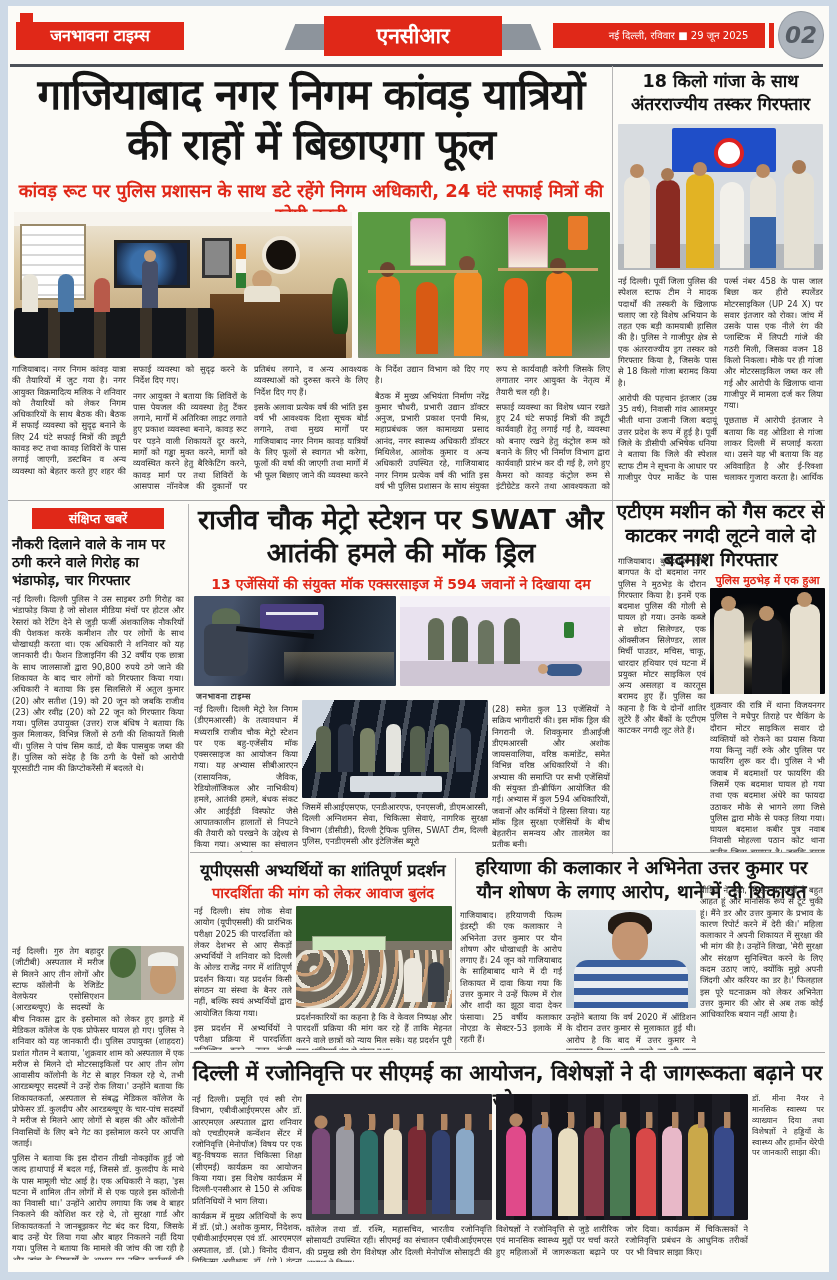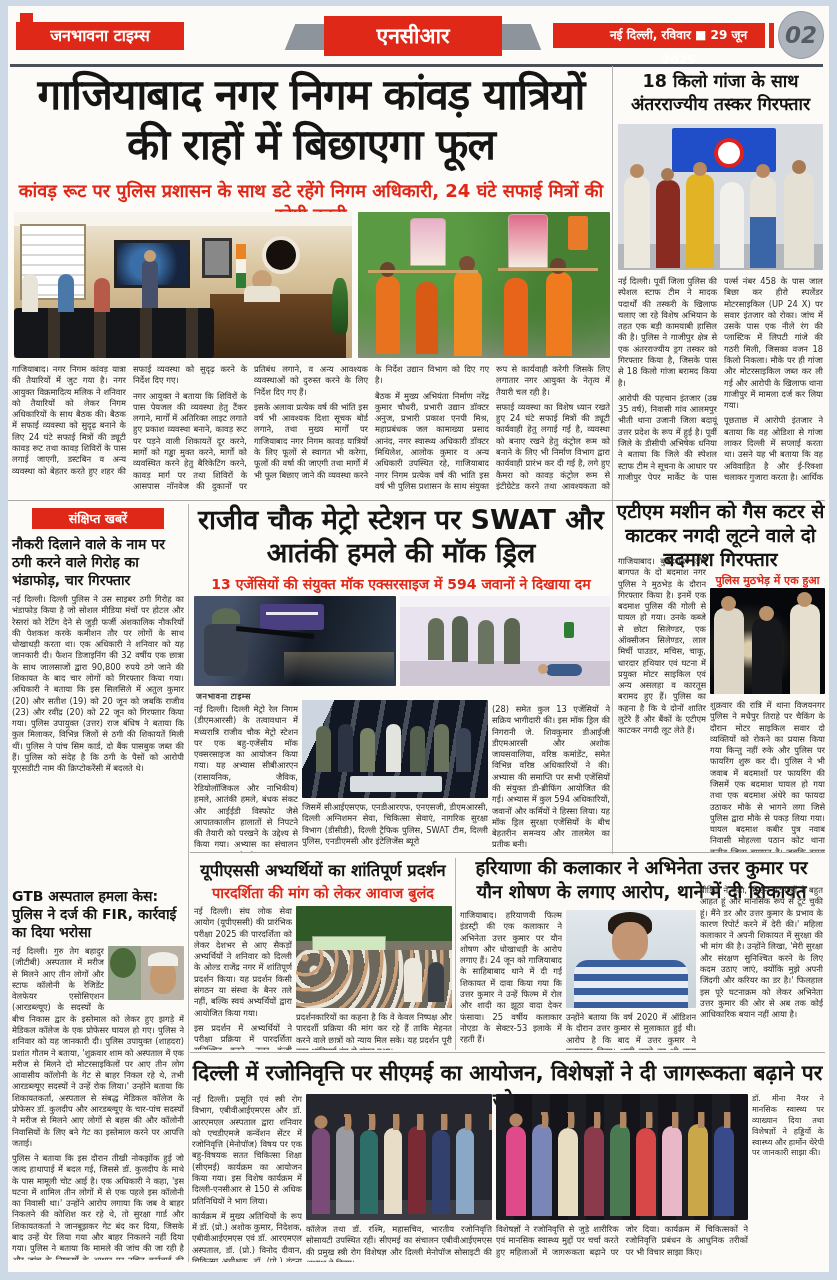--- a/index.html
+++ b/index.html
@@ -29,21 +29,21 @@
     <div class="abs" style="left:0;top:0;width:100%;height:28px;line-height:28px;text-align:center;color:#fff;font-weight:700;font-size:16px;">जनभावना टाइम्स</div>
   </div>
   <div class="abs" style="left:282px;top:10px;width:246px;height:40px;">
     <div class="fig" style="left:0;top:8px;width:64px;height:26px;background:#8d949c;transform:skewX(-22deg);"></div>
     <div class="fig" style="right:0;top:8px;width:64px;height:26px;background:#8d949c;transform:skewX(22deg);"></div>
     <div class="fig" style="left:34px;top:0;width:178px;height:40px;background:#e02818;">
       <span style="display:block;line-height:40px;text-align:center;color:#fff;font-weight:700;font-size:21px;">एनसीआर</span>
     </div>
   </div>
   <div class="abs" style="left:545px;top:17px;width:212px;height:25px;background:#e02818;">
-    <span style="display:block;line-height:25px;text-align:center;color:#fff;font-weight:700;font-size:12px;padding-left:39px;">नई दिल्ली, रविवार ■ 29 जून 2025</span>
+    <span style="display:block;line-height:25px;text-align:center;color:#fff;font-weight:400;font-size:10px;padding-left:39px;">नई दिल्ली, रविवार ■ 29 जून 2025</span>
   </div>
   <div class="abs" style="left:761px;top:17px;width:5px;height:25px;background:#e02818;"></div>
   <div class="abs" style="left:770px;top:5px;width:44px;height:46px;border-radius:50%;background:#aeb5bd;border:1px solid #959ca4;">
     <span style="display:block;line-height:46px;text-align:center;color:#555c64;font-weight:700;font-size:23px;font-style:italic;">02</span>
   </div>
   <div class="abs" style="left:2px;top:58px;width:813px;height:3px;background:#4c5158;"></div>
 
   <div class="abs hl center" style="left:2px;top:64px;width:602px;font-size:42px;line-height:1.18;letter-spacing:-1px;">गाजियाबाद नगर निगम कांवड़ यात्रियों की राहों में बिछाएगा फूल</div>
   <div class="abs center redtxt" style="left:2px;top:172px;width:602px;font-size:18px;font-weight:700;">कांवड़ रूट पर पुलिस प्रशासन के साथ डटे रहेंगे निगम अधिकारी, 24 घंटे सफाई मित्रों की रहेगी ड्यूटी</div>
 
@@ -120,21 +120,20 @@
   <div class="vline" style="left:447px;top:852px;height:192px;"></div>
   <div class="hline" style="left:182px;top:1046px;width:635px;"></div>
 
   <div class="abs" style="left:24px;top:502px;width:132px;height:21px;background:#e02818;">
     <span style="display:block;line-height:21px;text-align:center;color:#fff;font-weight:700;font-size:12.5px;">संक्षिप्त खबरें</span>
   </div>
   <div class="abs hl" style="left:4px;top:530px;width:172px;font-size:14px;line-height:1.28;">नौकरी दिलाने वाले के नाम पर ठगी करने वाले गिरोह का भंडाफोड़, चार गिरफ्तार</div>
   <div class="abs btxt" style="left:4px;top:588px;width:172px;height:286px;">
     <p>नई दिल्ली। दिल्ली पुलिस ने उस साइबर ठगी गिरोह का भंडाफोड़ किया है जो सोशल मीडिया मंचों पर होटल और रेस्तरां को रेटिंग देने से जुड़ी फर्जी अंशकालिक नौकरियों की पेशकश करके कमीशन तौर पर लोगों के साथ धोखाधड़ी करता था। एक अधिकारी ने शनिवार को यह जानकारी दी। फैशन डिजाइनिंग की 32 वर्षीय एक छात्रा के साथ जालसाजों द्वारा 90,800 रुपये ठगे जाने की शिकायत के बाद चार लोगों को गिरफ्तार किया गया। अधिकारी ने बताया कि इस सिलसिले में अतुल कुमार (20) और सतीश (19) को 20 जून को जबकि राजीव (23) और रवींद्र (20) को 22 जून को गिरफ्तार किया गया। पुलिस उपायुक्त (उत्तर) राज बंधिष ने बताया कि कुल मिलाकर, विभिन्न जिलों से ठगी की शिकायतें मिली थीं। पुलिस ने पांच सिम कार्ड, दो बैंक पासबुक जब्त की हैं। पुलिस को संदेह है कि ठगी के पैसों को आरोपी यूएसडीटी नाम की क्रिप्टोकरेंसी में बदलते थे।</p>
   </div>
-  <div class="abs hl" style="left:4px;top:882px;width:172px;font-size:14px;line-height:1.28;">GTB अस्पताल हमला केस: पुलिस ने दर्ज की FIR, कार्रवाई का दिया भरोसा</div>
   <div class="abs btxt" style="left:4px;top:940px;width:172px;height:314px;">
     <div class="photo" style="position:relative;float:right;width:76px;height:54px;margin:0 0 3px 4px;background:linear-gradient(90deg,#93a289 0 44%,#b8b1a4 44%);">
       <div class="fig" style="left:2px;top:2px;width:26px;height:30px;border-radius:50%;background:#4a6a3a;"></div>
       <div class="fig" style="left:42px;top:14px;width:26px;height:34px;border-radius:45%;background:#c49a72;"></div>
       <div class="fig" style="left:40px;top:6px;width:30px;height:14px;border-radius:50% 50% 0 0;background:#efefea;"></div>
     </div>
     <p>नई दिल्ली। गुरु तेग बहादुर (जीटीबी) अस्पताल में मरीज से मिलने आए तीन लोगों और स्टाफ कॉलोनी के रेजिडेंट वेलफेयर एसोसिएशन (आरडब्ल्यूए) के सदस्यों के बीच निकास द्वार के इस्तेमाल को लेकर हुए झगड़े में मेडिकल कॉलेज के एक प्रोफेसर घायल हो गए। पुलिस ने शनिवार को यह जानकारी दी। पुलिस उपायुक्त (शाहदरा) प्रशांत गौतम ने बताया, 'शुक्रवार शाम को अस्पताल में एक मरीज से मिलने दो मोटरसाइकिलों पर आए तीन लोग आवासीय कॉलोनी के गेट से बाहर निकल रहे थे, तभी आरडब्ल्यूए सदस्यों ने उन्हें रोक लिया।' उन्होंने बताया कि शिकायतकर्ता, अस्पताल से संबद्ध मेडिकल कॉलेज के प्रोफेसर डॉ. कुलदीप और आरडब्ल्यूए के चार-पांच सदस्यों ने मरीज से मिलने आए लोगों से बहस की और कॉलोनी निवासियों के लिए बने गेट का इस्तेमाल करने पर आपत्ति जताई।</p>
     <p>पुलिस ने बताया कि इस दौरान तीखी नोकझोंक हुई जो जल्द हाथापाई में बदल गई, जिससे डॉ. कुलदीप के माथे के पास मामूली चोट आई है। एक अधिकारी ने कहा, 'इस घटना में शामिल तीन लोगों में से एक पहले इस कॉलोनी का निवासी था।' उन्होंने आरोप लगाया कि जब वे बाहर निकलने की कोशिश कर रहे थे, तो सुरक्षा गार्ड और शिकायतकर्ता ने जानबूझकर गेट बंद कर दिया, जिसके बाद उन्हें घेर लिया गया और बाहर निकलने नहीं दिया गया। पुलिस ने बताया कि मामले की जांच की जा रही है और जांच के निष्कर्षों के आधार पर उचित कार्रवाई की जाएगी। पुलिस उपायुक्त ने बताया कि इस मुद्दे पर चर्चा के लिए जीटीबी अस्पताल के चिकित्सा अधीक्षक के साथ बैठक भी हुई है।</p>
   </div>
 

